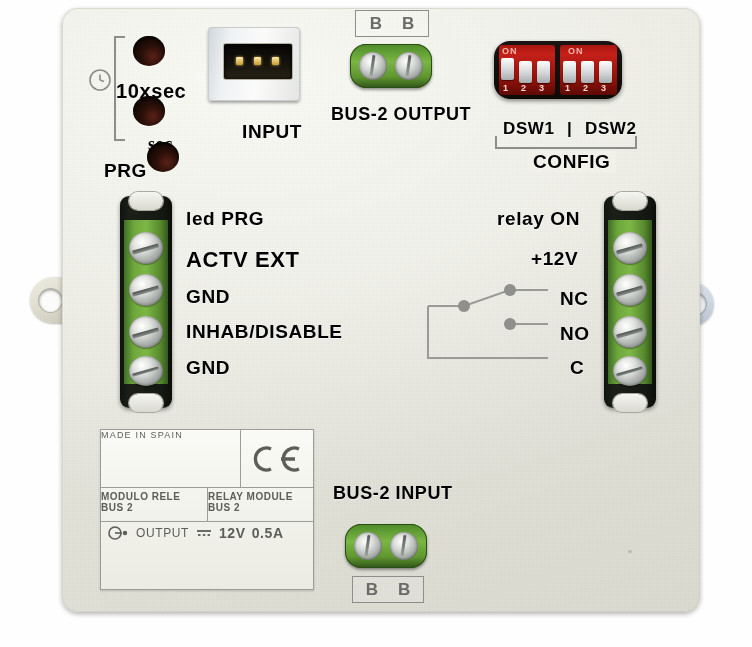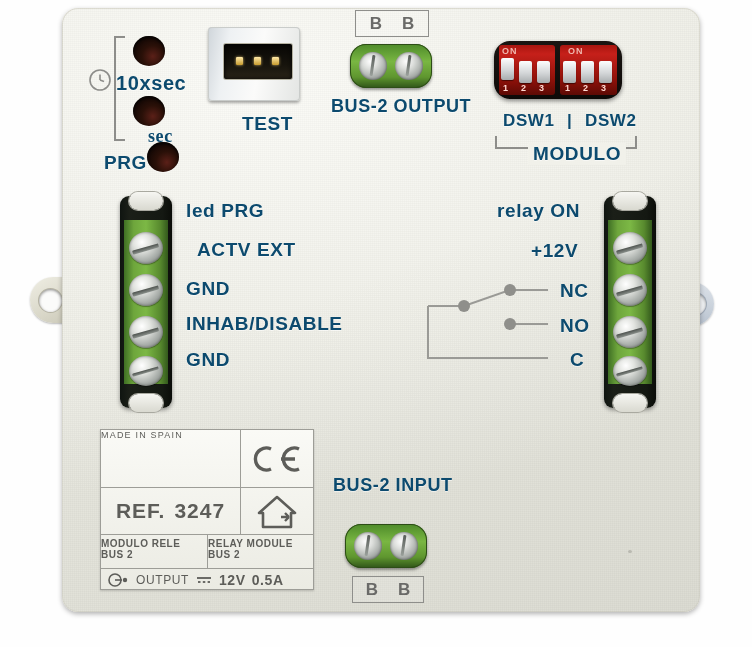--- a/index.html
+++ b/index.html
@@ -29,22 +29,22 @@
   #board::after{content:"";position:absolute;inset:0;border-radius:16px;pointer-events:none;
     background-image:
       repeating-linear-gradient(0deg, rgba(0,0,0,.018) 0 1px, rgba(255,255,255,.02) 1px 2px),
       repeating-linear-gradient(90deg, rgba(0,0,0,.015) 0 1px, rgba(255,255,255,.02) 1px 2px);
     opacity:.85;}
   
   #board-shade{position:absolute;left:62px;top:8px;width:638px;height:604px;border-radius:16px;
     background:linear-gradient(160deg, rgba(255,255,255,0) 45%, rgba(120,120,110,.10) 100%);
     pointer-events:none;}
 
-  .lbl{position:absolute;color:#0c4a6e;font-weight:700;letter-spacing:.6px;white-space:nowrap;
-       text-shadow:0 1px 0 rgba(255,255,255,.55);}
+  .lbl{position:absolute;color:#000000;font-weight:700;letter-spacing:.6px;white-space:nowrap;
+       text-shadow:0 1px 0 rgba(255,255,255,.55);margin-top:8px;}
 
   
   .led{position:absolute;border-radius:50%;
     background:radial-gradient(circle at 62% 68%, #5b2018 0%, #2a1008 38%, #140805 70%, #0b0403 100%);
     box-shadow:inset 0 2px 3px rgba(0,0,0,.8), 0 1px 1px rgba(255,255,255,.5);}
 
   
   .bracket{position:absolute;border-left:2px solid #8d8d8a;}
   .bracket::before,.bracket::after{content:"";position:absolute;left:0;width:9px;height:2px;background:#8d8d8a;}
   .bracket::before{top:0;}
@@ -150,21 +150,21 @@
   <div class="lbl" style="left:104px;top:152px;font-size:19px;">PRG</div>
   <div class="led" style="left:147px;top:142px;width:32px;height:30px;"></div>
 
   <div id="test-housing">
     <div id="test-window">
       <div class="tpin" style="left:12px;"></div>
       <div class="tpin" style="left:30px;"></div>
       <div class="tpin" style="left:48px;"></div>
     </div>
   </div>
-  <div class="lbl" style="left:242px;top:113px;font-size:19px;">TEST</div>
+  <div class="lbl" style="left:242px;top:113px;font-size:19px;">INPUT</div>
 
   <div class="bbox" style="left:355px;top:10px;width:72px;height:25px;font-size:17px;">
     <span>B</span>
     <span>B</span>
   </div>
   <div class="pill" style="left:350px;top:44px;width:82px;height:44px;">
     <div class="pscrew" style="left:9px;width:28px;height:28px;"></div>
     <div class="pscrew" style="left:45px;width:28px;height:28px;"></div>
   </div>
   <div class="lbl" style="left:331px;top:96px;font-size:18px;">BUS-2 OUTPUT</div>
@@ -191,33 +191,33 @@
   </div>
 
   <div class="lbl" style="left:503px;top:111px;font-size:17px;">DSW1</div>
   <div class="lbl" style="left:567px;top:111px;font-size:17px;">|</div>
   <div class="lbl" style="left:585px;top:111px;font-size:17px;">DSW2</div>
 
   <div class="cbracket" style="left:495px;top:136px;width:142px;">
     <span style="left:0;"></span>
       <span style="right:0;"></span>
   </div>
-  <div class="lbl" style="left:528px;top:143px;font-size:19px;background:#f1f1ea;padding:0 5px;">MODULO</div>
+  <div class="lbl" style="left:528px;top:143px;font-size:19px;background:#f1f1ea;padding:0 5px;">CONFIG</div>
 
   <div class="tblock" style="left:120px;top:196px;width:52px;height:212px;">
     <div class="green" style="top:24px;bottom:24px;"></div>
     <div class="cap" style="top:-4px;"></div>
     <div class="cap" style="bottom:-4px;"></div>
     <div class="screw" style="left:9px;top:36px;width:34px;height:32px;"></div>
     <div class="screw" style="left:9px;top:78px;width:34px;height:32px;"></div>
     <div class="screw" style="left:9px;top:120px;width:34px;height:32px;"></div>
     <div class="screw" style="left:9px;top:160px;width:34px;height:30px;"></div>
   </div>
   <div class="lbl" style="left:186px;top:200px;font-size:19px;">led PRG</div>
-  <div class="lbl" style="left:197px;top:239px;font-size:19px;">ACTV EXT</div>
+  <div class="lbl" style="left:186px;top:239px;font-size:22px;">ACTV EXT</div>
   <div class="lbl" style="left:186px;top:278px;font-size:19px;">GND</div>
   <div class="lbl" style="left:186px;top:313px;font-size:19px;">INHAB/DISABLE</div>
   <div class="lbl" style="left:186px;top:349px;font-size:19px;">GND</div>
 
   <div class="tblock" style="left:604px;top:196px;width:52px;height:212px;">
     <div class="green" style="top:24px;bottom:24px;"></div>
     <div class="cap" style="top:-4px;"></div>
     <div class="cap" style="bottom:-4px;"></div>
     <div class="screw" style="left:9px;top:36px;width:34px;height:32px;"></div>
     <div class="screw" style="left:9px;top:78px;width:34px;height:32px;"></div>
@@ -245,32 +245,20 @@
 
   <div id="label">
     <div class="row" style="height:57px;">
       <div class="cell" style="width:139px;border-right:1px solid #9d9d97;">
         <div class="lab-txt" style="font-size:9px;letter-spacing:1.2px;">MADE IN SPAIN</div>
       </div>
       <div class="cell" style="flex:1;display:flex;align-items:center;justify-content:center;">
         <svg width="56" height="30" viewBox="0 0 56 30">
           <path d="M22,5 A11,11 0 1,0 22,25" fill="none" stroke="#5d5d59" stroke-width="3.4"></path>
           <path d="M50,5 A11,11 0 1,0 50,25 M32,15 H46" fill="none" stroke="#5d5d59" stroke-width="3.4"></path>
-        </svg>
-      </div>
-    </div>
-    <div class="row" style="height:46px;">
-      <div class="cell" style="width:139px;border-right:1px solid #9d9d97;display:flex;align-items:center;justify-content:center;gap:9px;">
-        <span class="lab-txt" style="font-size:21px;font-weight:700;letter-spacing:1px;">REF.</span>
-        <span class="lab-txt" style="font-size:21px;font-weight:700;letter-spacing:1px;">3247</span>
-      </div>
-      <div class="cell" style="flex:1;display:flex;align-items:center;justify-content:center;">
-        <svg width="44" height="40" viewBox="0 0 44 40">
-          <path d="M22,6 L40,22 L36,22 L36,36 L8,36 L8,22 L4,22 Z" fill="none" stroke="#5d5d59" stroke-width="2.6" stroke-linejoin="round"></path>
-          <path d="M26,26 L34,26 M34,26 L30,22 M34,26 L30,30" fill="none" stroke="#5d5d59" stroke-width="2.4"></path>
         </svg>
       </div>
     </div>
     <div class="row" style="height:33px;">
       <div class="cell" style="width:106px;border-right:1px solid #9d9d97;padding-top:3px;">
         <div class="lab-txt" style="font-size:10px;font-weight:700;letter-spacing:.5px;">MODULO RELE</div>
         <div class="lab-txt" style="font-size:10px;font-weight:700;letter-spacing:.5px;">BUS 2</div>
       </div>
       <div class="cell" style="flex:1;padding-top:3px;">
         <div class="lab-txt" style="font-size:10px;font-weight:700;letter-spacing:.5px;">RELAY MODULE</div>

